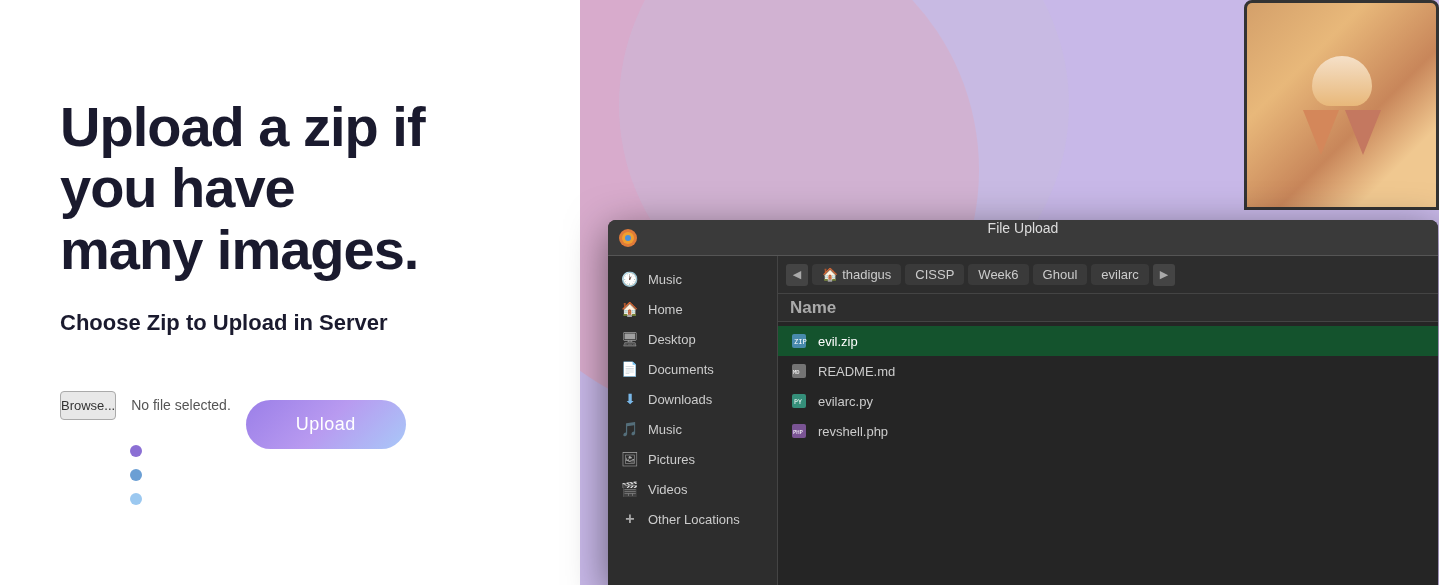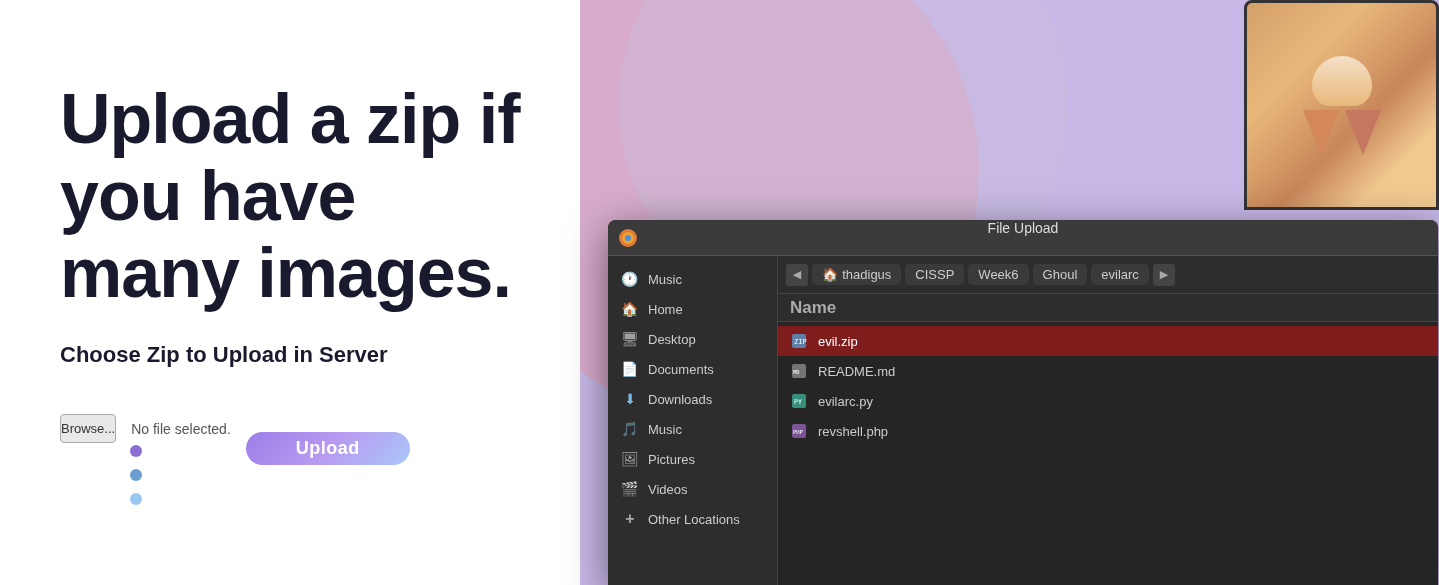--- a/index.html
+++ b/index.html
@@ -83,21 +83,21 @@
       height: 585px;
       background: #fff;
       z-index: 1;
       display: flex;
       flex-direction: column;
       justify-content: center;
       padding: 40px 60px;
     }
 
     .main-heading {
-      font-size: 70px;
+      font-size: 56px;
       font-weight: 800;
       color: #1a1a2e;
       line-height: 1.1;
       margin-bottom: 30px;
       letter-spacing: -1px;
     }
 
     .sub-heading {
       font-size: 22px;
       font-weight: 700;
@@ -125,23 +125,23 @@
     .no-file-text {
       font-size: 14px;
       color: #555;
     }
 
     .upload-btn {
       background: linear-gradient(135deg, #9b7fe8, #b89af0, #a8c8f8);
       color: white;
       border: none;
       border-radius: 30px;
-      padding: 6px 50px;
+      padding: 14px 50px;
       font-size: 18px;
-      font-weight: 700;
+      font-weight: 400;
       cursor: pointer;
       letter-spacing: 0.5px;
       margin-top: 39px;
     }
 
     
     .dots-container {
       position: absolute;
       bottom: 80px;
       left: 130px;
@@ -319,21 +319,21 @@
       display: flex;
       align-items: center;
       gap: 10px;
       padding: 6px 12px;
       cursor: pointer;
       color: #ccc;
       font-size: 13px;
     }
 
     .file-row.selected {
-      background: #7f1d1d;
+      background: #14532d;
       color: #fff;
     }
 
     .file-icon {
       width: 18px;
       height: 18px;
       display: flex;
       align-items: center;
       justify-content: center;
       font-size: 13px;

